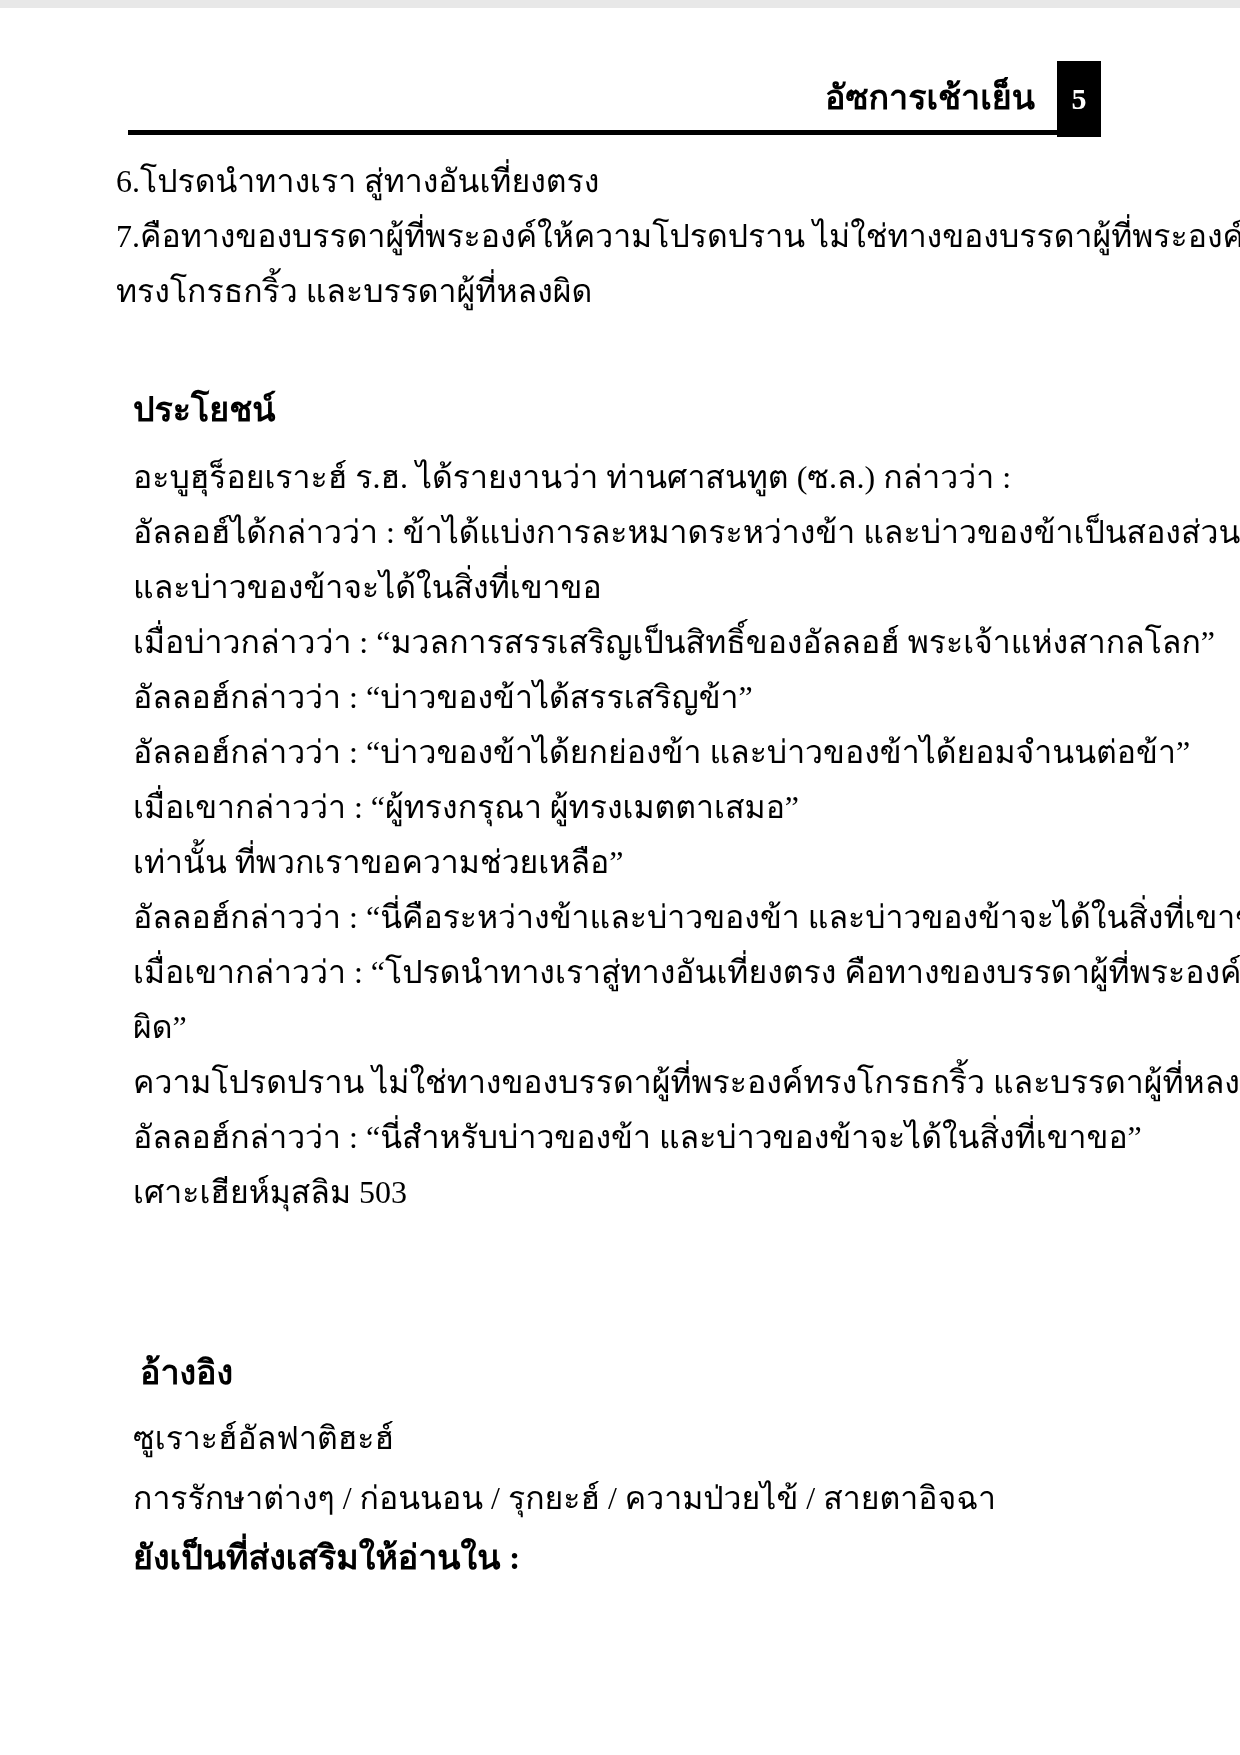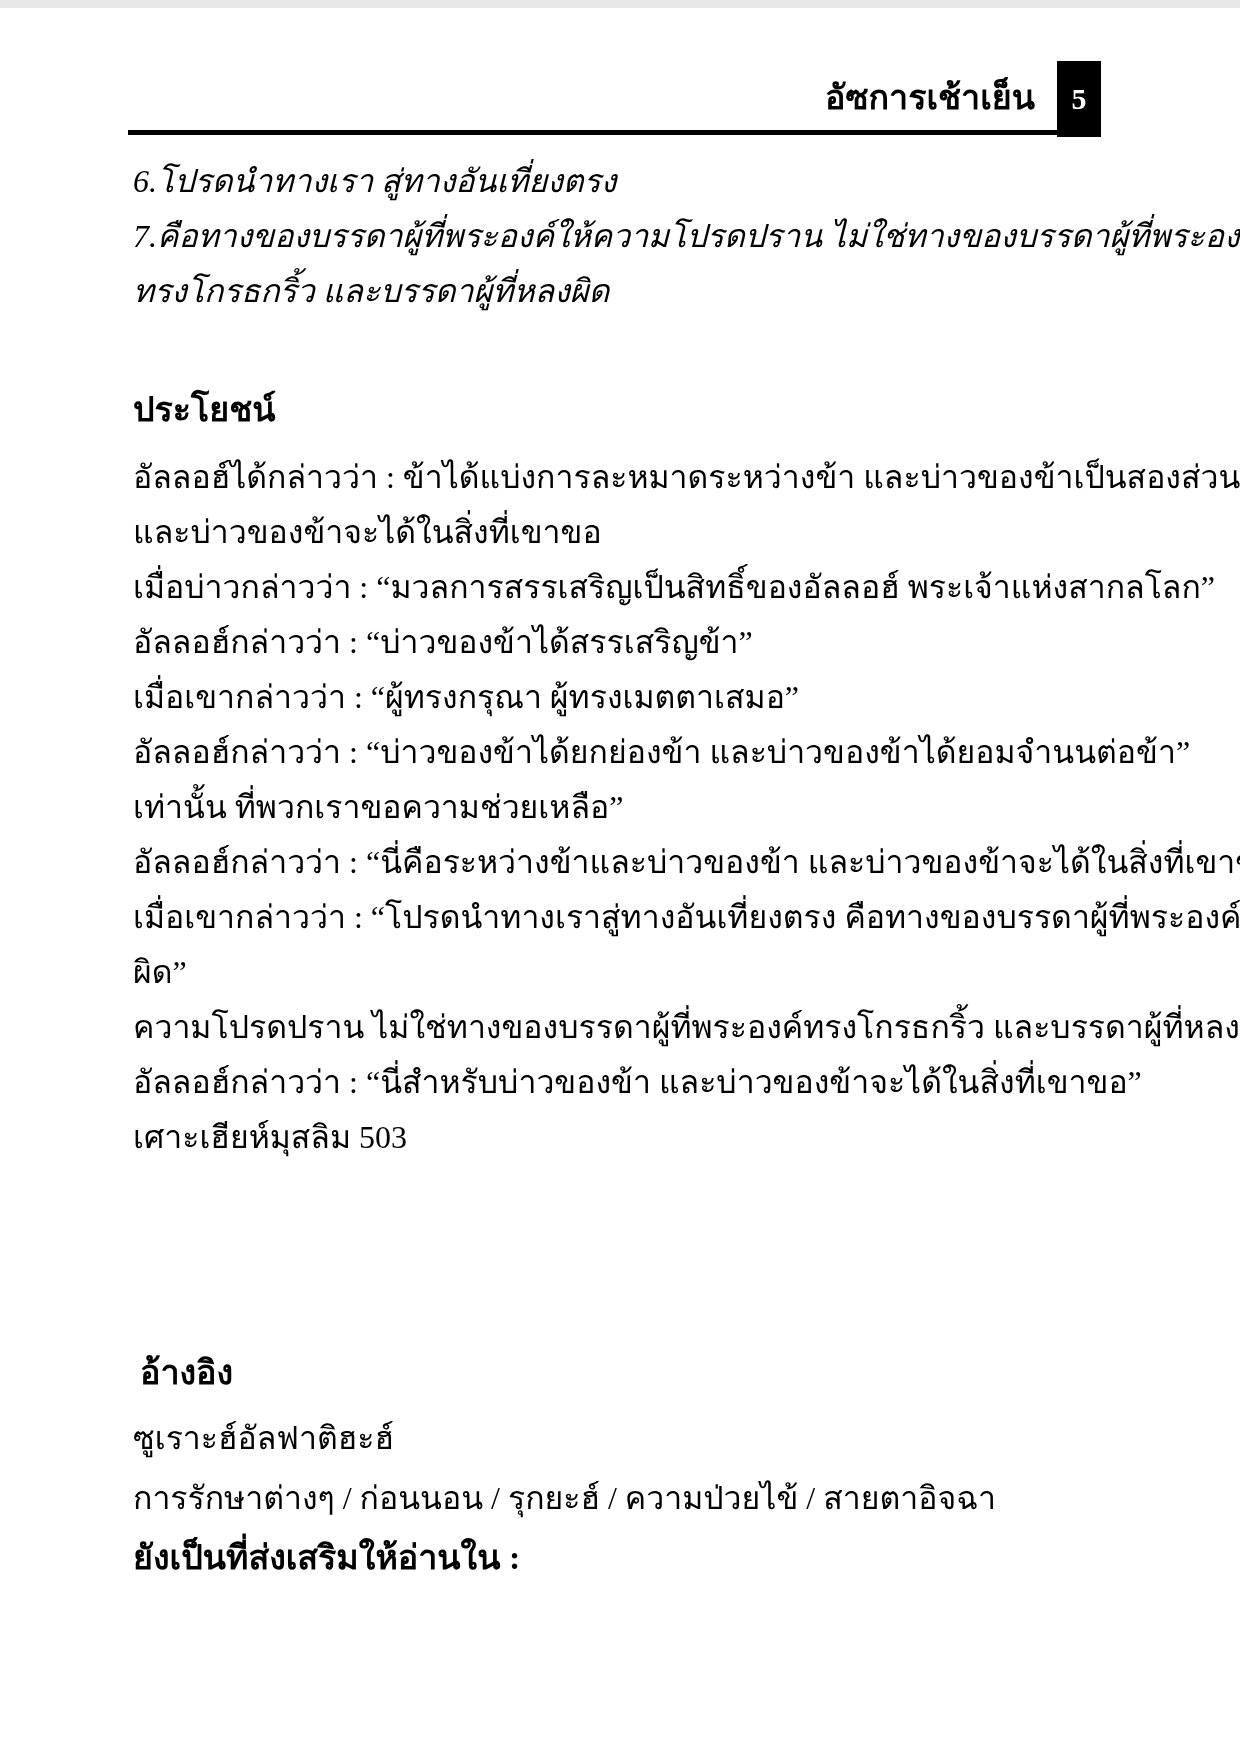--- a/index.html
+++ b/index.html
@@ -54,21 +54,21 @@
     line-height: 55px;
     white-space: nowrap;
   }
   .section-heading {
     margin: 0;
     font-size: 34px;
     font-weight: bold;
     line-height: 55px;
     white-space: nowrap;
   }
-  .verse-block   { position: absolute; left: 133px; top: 146px; width: 990px; font-style: italic; }
+  .verse-block   { position: absolute; left: 116px; top: 146px; width: 990px; }
   .benefits-heading { position: absolute; left: 133px; top: 374px; }
   .benefits-block   { position: absolute; left: 133px; top: 442px; width: 990px; }
   .ref-heading      { position: absolute; left: 140px; top: 1337px; }
   .ref-block        { position: absolute; left: 133px; top: 1400px; width: 990px; }
   .ref-block .textline { line-height: 60px; }
   .ref-block .bold-line { font-weight: bold; font-size: 34px; }
 </style>
 </head>
 <body>
 
@@ -84,26 +84,27 @@
 
   <div class="verse-block">
     <p class="textline">6.โปรดนำทางเรา สู่ทางอันเที่ยงตรง</p>
     <p class="textline">7.คือทางของบรรดาผู้ที่พระองค์ให้ความโปรดปราน ไม่ใช่ทางของบรรดาผู้ที่พระองค์</p>
     <p class="textline">ทรงโกรธกริ้ว และบรรดาผู้ที่หลงผิด</p>
   </div>
 
   <h2 class="section-heading benefits-heading">ประโยชน์</h2>
 
   <div class="benefits-block">
+    <p class="textline">อะบูฮุร็อยเราะฮ์ ร.ฮ. ได้รายงานว่า ท่านศาสนทูต (ซ.ล.) กล่าวว่า :</p>
     <p class="textline">อัลลอฮ์ได้กล่าวว่า : ข้าได้แบ่งการละหมาดระหว่างข้า และบ่าวของข้าเป็นสองส่วน</p>
     <p class="textline">และบ่าวของข้าจะได้ในสิ่งที่เขาขอ</p>
     <p class="textline">เมื่อบ่าวกล่าวว่า : “มวลการสรรเสริญเป็นสิทธิ์ของอัลลอฮ์ พระเจ้าแห่งสากลโลก”</p>
     <p class="textline">อัลลอฮ์กล่าวว่า : “บ่าวของข้าได้สรรเสริญข้า”</p>
+    <p class="textline">อัลลอฮ์กล่าวว่า : “บ่าวของข้าได้ยกย่องข้า และบ่าวของข้าได้ยอมจำนนต่อข้า”</p>
     <p class="textline">เมื่อเขากล่าวว่า : “ผู้ทรงกรุณา ผู้ทรงเมตตาเสมอ”</p>
-    <p class="textline">อัลลอฮ์กล่าวว่า : “บ่าวของข้าได้ยกย่องข้า และบ่าวของข้าได้ยอมจำนนต่อข้า”</p>
     <p class="textline">เท่านั้น ที่พวกเราขอความช่วยเหลือ”</p>
     <p class="textline">อัลลอฮ์กล่าวว่า : “นี่คือระหว่างข้าและบ่าวของข้า และบ่าวของข้าจะได้ในสิ่งที่เขาขอ”</p>
     <p class="textline">เมื่อเขากล่าวว่า : “โปรดนำทางเราสู่ทางอันเที่ยงตรง คือทางของบรรดาผู้ที่พระองค์ให้</p>
     <p class="textline">ผิด”</p>
     <p class="textline">ความโปรดปราน ไม่ใช่ทางของบรรดาผู้ที่พระองค์ทรงโกรธกริ้ว และบรรดาผู้ที่หลง</p>
     <p class="textline">อัลลอฮ์กล่าวว่า : “นี่สำหรับบ่าวของข้า และบ่าวของข้าจะได้ในสิ่งที่เขาขอ”</p>
     <p class="textline">เศาะเฮียห์มุสลิม 503</p>
   </div>
 
   <h2 class="section-heading ref-heading">อ้างอิง</h2>

